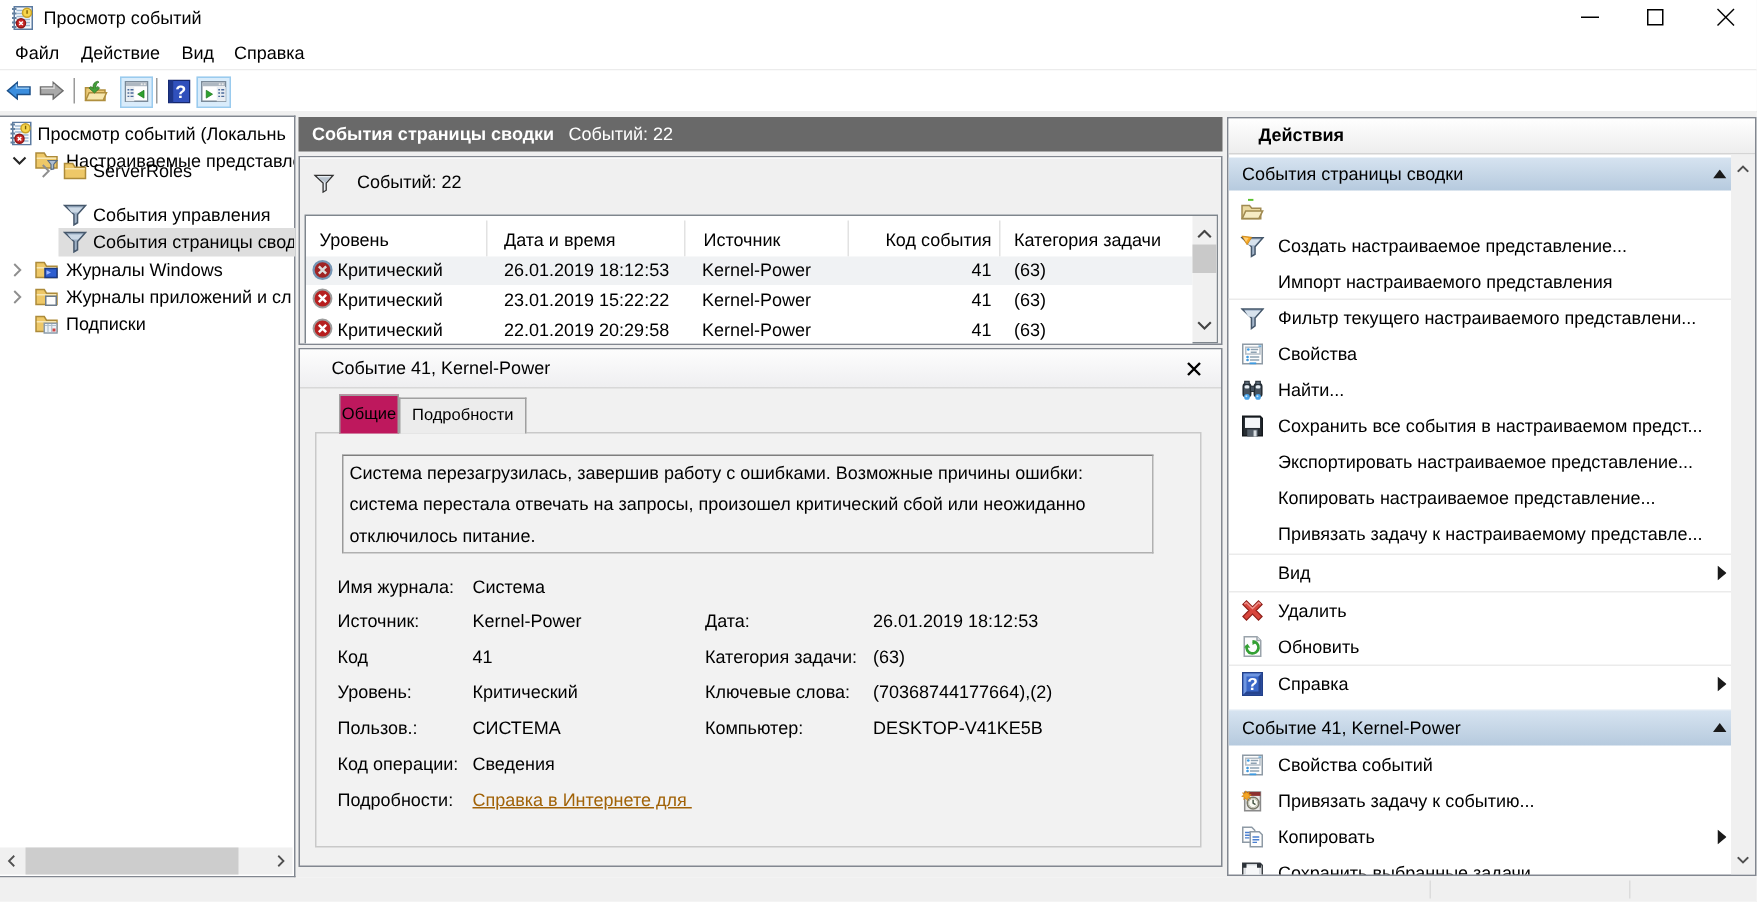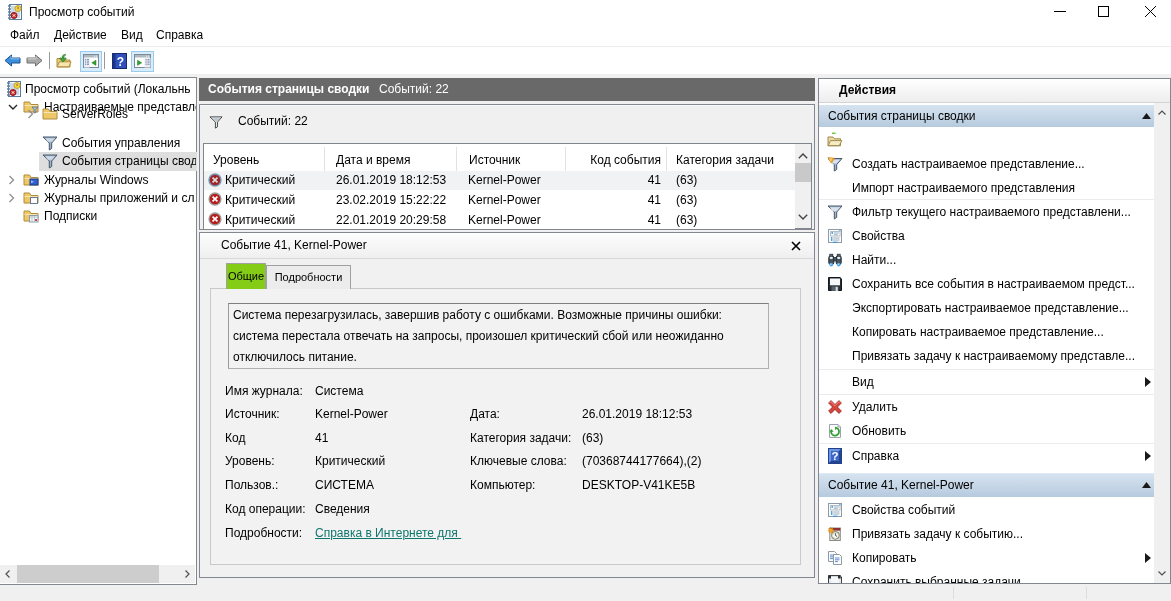--- a/index.html
+++ b/index.html
@@ -229,21 +229,21 @@
       <div class="abs row-txt" style="left:264px;top:1px;height:17px;line-height:17px;">Kernel-Power</div>
       <div class="abs row-txt" style="left:367px;top:1px;width:90px;height:17px;line-height:17px;text-align:right;">41</div>
       <div class="abs row-txt" style="left:472px;top:1px;height:17px;line-height:17px;">(63)</div>
     </div>
     <div class="abs" style="left:0;top:46px;width:591px;height:20px;background:#fff;">
       <svg class="abs" style="left:4px;top:2px;" width="14" height="14" viewBox="0 0 15 15">
         <circle cx="7.5" cy="7.5" r="6.4" fill="#b71f1f" stroke="#9d9d9d" stroke-width="1.4"></circle>
         <path d="M4.9 4.9l5.2 5.2M10.1 4.9l-5.2 5.2" stroke="#fff" stroke-width="1.8"></path>
       </svg>
       <div class="abs row-txt" style="left:21px;top:1px;height:18px;line-height:18px;">Критический</div>
-      <div class="abs row-txt" style="left:132px;top:1px;height:18px;line-height:18px;">23.02.2019 15:22:22</div>
+      <div class="abs row-txt" style="left:132px;top:1px;height:18px;line-height:18px;">23.01.2019 15:22:22</div>
       <div class="abs row-txt" style="left:264px;top:1px;height:18px;line-height:18px;">Kernel-Power</div>
       <div class="abs row-txt" style="left:367px;top:1px;width:90px;height:18px;line-height:18px;text-align:right;">41</div>
       <div class="abs row-txt" style="left:472px;top:1px;height:18px;line-height:18px;">(63)</div>
     </div>
     <div class="abs" style="left:0;top:66px;width:591px;height:19px;background:#fff;">
       <svg class="abs" style="left:4px;top:2px;" width="14" height="14" viewBox="0 0 15 15">
         <circle cx="7.5" cy="7.5" r="6.4" fill="#b71f1f" stroke="#9d9d9d" stroke-width="1.4"></circle>
         <path d="M4.9 4.9l5.2 5.2M10.1 4.9l-5.2 5.2" stroke="#fff" stroke-width="1.8"></path>
       </svg>
       <div class="abs row-txt" style="left:21px;top:1px;height:18px;line-height:18px;">Критический</div>
@@ -267,21 +267,21 @@
 
 <div class="abs" style="left:199px;top:232px;width:616px;height:346px;background:#f1f1f1;border:1px solid #828790;box-sizing:border-box;" id="detail">
 
   <div class="abs" style="left:0;top:0;width:614px;height:25px;background:linear-gradient(#fdfdfd,#efeff1);border-bottom:1px solid #d8d8d8;">
     <div class="abs" style="left:21px;top:0;height:25px;line-height:25px;">Событие 41, Kernel-Power</div>
     <svg class="abs" style="left:591px;top:8px;" width="10" height="10" viewBox="0 0 10 10">
       <path d="M1 1l8 8M9 1l-8 8" stroke="#000" stroke-width="1.6"></path>
     </svg>
   </div>
 
-  <div class="abs" style="left:26px;top:30px;width:40px;height:26px;background:#84cc16;border:1px solid #a0a0a0;border-bottom:none;box-sizing:border-box;z-index:2;text-align:center;line-height:24px;font-size:11px;">Общие</div>
+  <div class="abs" style="left:26px;top:30px;width:40px;height:26px;background:#be185d;border:1px solid #a0a0a0;border-bottom:none;box-sizing:border-box;z-index:2;text-align:center;line-height:24px;font-size:11px;">Общие</div>
   <div class="abs" style="left:66px;top:32px;width:85px;height:24px;background:#ececec;border:1px solid #a0a0a0;border-bottom:none;box-sizing:border-box;z-index:1;text-align:center;line-height:22px;font-size:11px;">Подробности</div>
 
   <div class="abs" style="left:10px;top:55px;width:591px;height:277px;background:#f2f2f2;border:1px solid #c9c9c9;box-sizing:border-box;"></div>
 
   <div class="abs" style="left:28px;top:70px;width:541px;height:66px;background:#f2f2f2;border:1px solid #b0b0b0;border-top-color:#7e7e7e;border-left-color:#999;box-sizing:border-box;">
     <div class="abs" style="left:4px;top:1px;line-height:21px;white-space:nowrap;">Система перезагрузилась, завершив работу с ошибками. Возможные причины ошибки:<br>система перестала отвечать на запросы, произошел критический сбой или неожиданно<br>отключилось питание.</div>
   </div>
 
   <div class="abs" style="left:25px;top:150px;height:16px;line-height:16px;">Имя журнала:</div>
   <div class="abs" style="left:115px;top:150px;height:16px;line-height:16px;">Система</div>
@@ -297,21 +297,21 @@
   <div class="abs" style="left:115px;top:220px;height:16px;line-height:16px;">Критический</div>
   <div class="abs" style="left:270px;top:220px;height:16px;line-height:16px;">Ключевые слова:</div>
   <div class="abs" style="left:382px;top:220px;height:16px;line-height:16px;">(70368744177664),(2)</div>
   <div class="abs" style="left:25px;top:244px;height:16px;line-height:16px;">Пользов.:</div>
   <div class="abs" style="left:115px;top:244px;height:16px;line-height:16px;">СИСТЕМА</div>
   <div class="abs" style="left:270px;top:244px;height:16px;line-height:16px;">Компьютер:</div>
   <div class="abs" style="left:382px;top:244px;height:16px;line-height:16px;">DESKTOP-V41KE5B</div>
   <div class="abs" style="left:25px;top:268px;height:16px;line-height:16px;">Код операции:</div>
   <div class="abs" style="left:115px;top:268px;height:16px;line-height:16px;">Сведения</div>
   <div class="abs" style="left:25px;top:292px;height:16px;line-height:16px;">Подробности:</div>
-  <div class="abs" style="left:115px;top:292px;height:16px;line-height:16px;color:#0f766e;text-decoration:underline;">Справка в Интернете для&nbsp;</div>
+  <div class="abs" style="left:115px;top:292px;height:16px;line-height:16px;color:#a16207;text-decoration:underline;">Справка в Интернете для&nbsp;</div>
 </div>
 
 <div class="abs" style="left:818px;top:78px;width:353px;height:506px;background:#fff;border:1px solid #828790;box-sizing:border-box;overflow:hidden;" id="actions">
 
   <div class="abs" style="left:0;top:0;width:351px;height:23px;background:linear-gradient(#ffffff,#ededed);border-bottom:1px solid #d4d4d4;">
     <div class="abs" style="left:20px;top:0;height:23px;line-height:23px;font-weight:bold;">Действия</div>
   </div>
 
   <div class="abs" style="left:335px;top:24px;width:16px;height:480px;background:#f0f0f0;">
     <svg class="abs" style="left:4px;top:7px;" width="8" height="5" viewBox="0 0 8 5">

